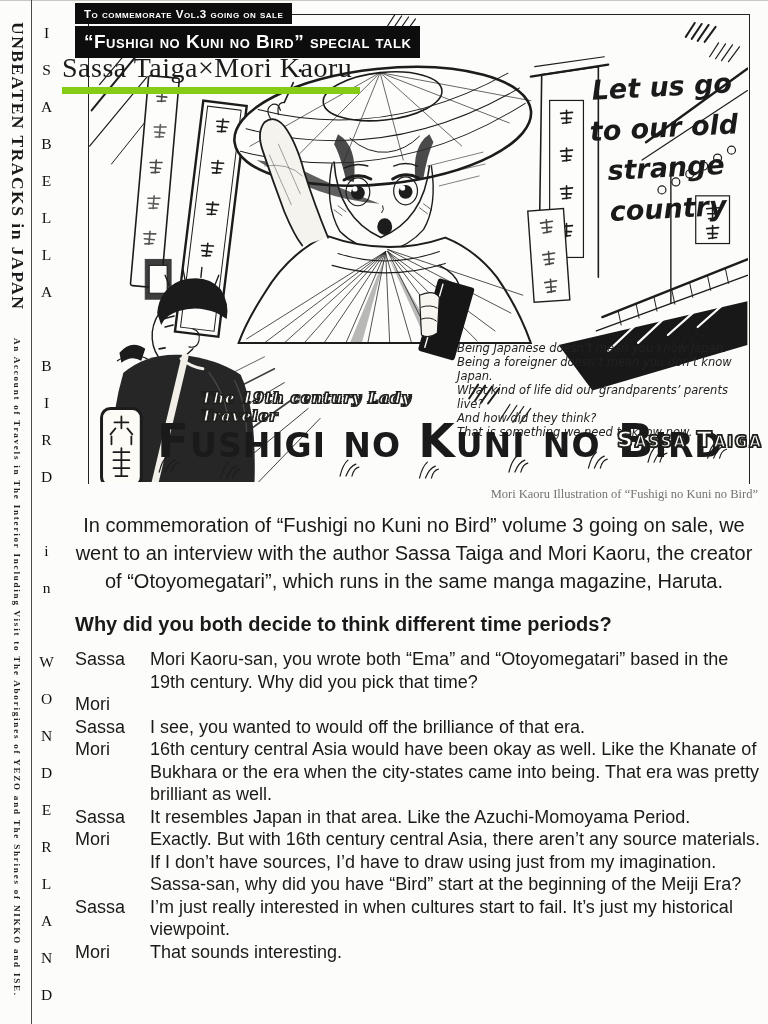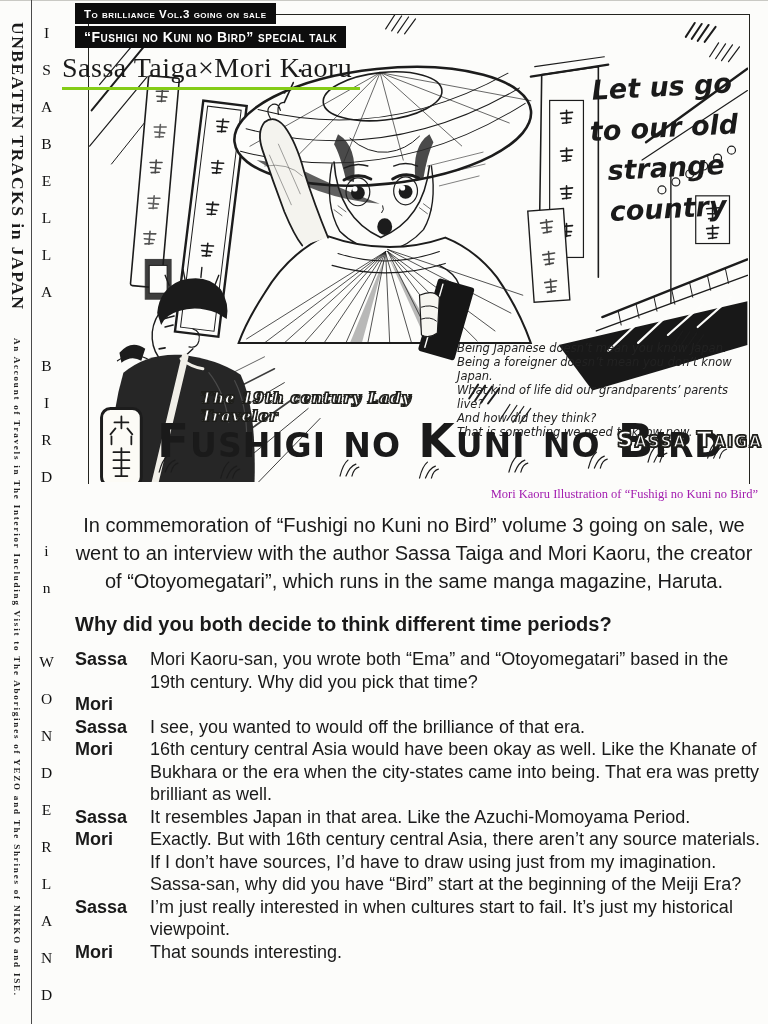--- a/index.html
+++ b/index.html
@@ -15,23 +15,23 @@
     letter-spacing:1.8px;white-space:nowrap;color:#222}
   #side-divider{left:31px;top:0;width:1px;height:1024px;background:#4a4a4a}
   #side-letters{left:37px;top:24px;writing-mode:vertical-rl;text-orientation:upright;
     font-family:"Liberation Serif",serif;font-size:15.5px;letter-spacing:20px;color:#111}
   #page-topline{left:0;top:0;width:768px;height:1px;background:#c9c9c4}
   
   .banner{background:#0d0d0d;color:#fff;display:flex;align-items:center;
     padding:0 9px;font-weight:700;font-variant:small-caps;letter-spacing:.5px;
     font-family:"Liberation Sans",sans-serif;white-space:nowrap}
   #banner1{left:75px;top:3px;height:21px;font-size:11.5px}
-  #banner2{left:75px;top:26px;height:22px;font-size:14px}
+  #banner2{left:75px;top:26px;height:32px;font-size:19px}
   #authors{left:62px;top:52px;font-family:"Liberation Serif",serif;font-size:28px;
-    letter-spacing:.5px;border-bottom:3px solid #84cc16;padding:0 8px 3px 0;white-space:nowrap}
+    letter-spacing:.5px;border-bottom:7px solid #84cc16;padding:0 8px 3px 0;white-space:nowrap}
   
   #frame{left:88px;top:14px;width:662px;height:470px;
     border:1.4px solid #24241f;border-bottom:none;box-sizing:border-box}
   #frame svg{position:absolute;left:0;top:0}
   .outline-txt{color:#fff;-webkit-text-stroke:1px #1e1e1a;
     text-shadow:-1px -1px 0 #1e1e1a,1px -1px 0 #1e1e1a,-1px 1px 0 #1e1e1a,1px 1px 0 #1e1e1a}
   #quote{left:478px;top:52px;width:196px;text-align:center;
     font-family:"DejaVu Sans",sans-serif;font-style:italic;font-weight:700;
     font-size:27px;line-height:1.5;white-space:pre-line;transform:rotate(-3deg)}
   #note{left:368px;top:326px;width:300px;font-family:"DejaVu Sans",sans-serif;
@@ -39,28 +39,28 @@
   #tagline{left:112px;top:374px;width:236px;text-align:left;
     font-family:"DejaVu Serif",serif;font-weight:700;font-style:italic;
     font-size:15px;letter-spacing:1px}
   #big-title{left:68px;top:402px;width:600px;white-space:nowrap;
     font-family:"DejaVu Sans",sans-serif;font-weight:800;font-variant:small-caps;
     font-size:47px;line-height:1;letter-spacing:1px}
   #title-author{left:528px;top:412px;white-space:nowrap;
     font-family:"DejaVu Sans",sans-serif;font-weight:800;font-variant:small-caps;
     font-size:22px;letter-spacing:2px;-webkit-text-stroke:1.3px #1e1e1a}
   #caption{left:388px;top:487px;width:370px;text-align:right;
-    font-family:"Liberation Serif",serif;font-size:12.5px;color:#a21caf}
+    font-family:"Liberation Serif",serif;font-size:12.5px;color:#737373}
   
   #intro{left:64px;top:511px;width:700px;text-align:center;
     font-size:20px;line-height:28px;white-space:pre-line}
   #question{left:75px;top:613px;width:680px;font-size:20px;font-weight:bold}
   #dialogue{left:75px;top:648px;width:687px}
   .row{display:grid;grid-template-columns:75px 612px;font-size:18px;line-height:22.5px}
-  .spk{font-weight:700}
+  .spk{font-weight:400}
 </style>
 </head>
 <body>
 
 <div class="abs" id="page-topline"></div>
 
 <div class="abs" id="spine-title">UNBEATEN TRACKS in JAPAN</div>
 <div class="abs" id="spine-subtitle">An Account of Travels in The Interior Including Visit to The Aborigines of YEZO and The Shrines of NIKKO and ISE.</div>
 <div class="abs" id="side-divider"></div>
 <div class="abs" id="side-letters">ISABELLA BIRD in WONDERLAND</div>
@@ -287,21 +287,21 @@
   <div class="abs" id="note">Being Japanese doesn’t mean you know Japan.
 Being a foreigner doesn’t mean you don’t know Japan.
 What kind of life did our grandparents’ parents live?
 And how did they think?
 That is something we need to know now.</div>
   <div class="abs outline-txt" id="tagline">The 19th century Lady Traveler</div>
   <div class="abs" id="big-title">Fushigi no Kuni no Bird</div>
   <div class="abs outline-txt" id="title-author">Sassa Taiga</div>
 </div>
 
-<div class="abs banner" id="banner1">To brilliance Vol.3 going on sale</div>
+<div class="abs banner" id="banner1">To commemorate Vol.3 going on sale</div>
 <div class="abs banner" id="banner2">“Fushigi no Kuni no Bird” special talk</div>
 <div class="abs" id="authors">Sassa Taiga×Mori Kaoru</div>
 
 <div class="abs" id="caption">Mori Kaoru Illustration of “Fushigi no Kuni no Bird”</div>
 
 <div class="abs" id="intro">In commemoration of “Fushigi no Kuni no Bird” volume 3 going on sale, we
 went to an interview with the author Sassa Taiga and Mori Kaoru, the creator
 of “Otoyomegatari”, which runs in the same manga magazine, Haruta.</div>
 <div class="abs" id="question">Why did you both decide to think different time periods?</div>
 

